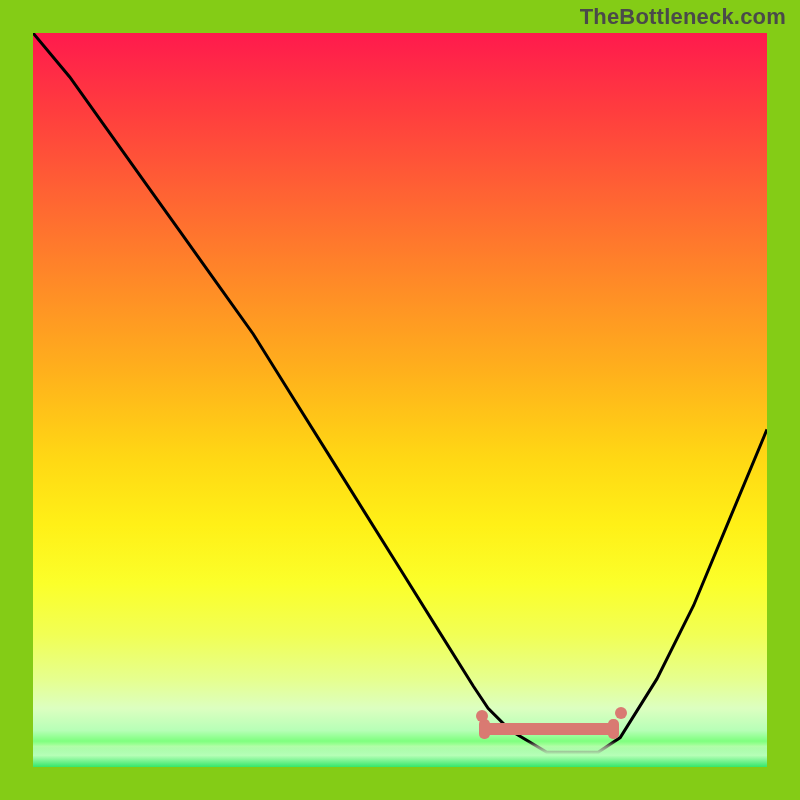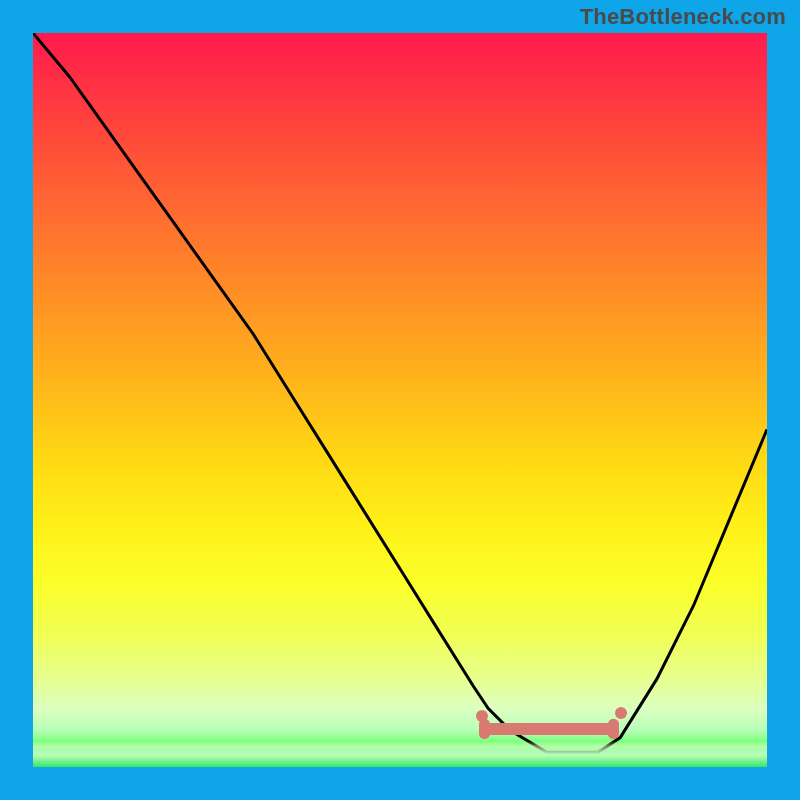--- a/index.html
+++ b/index.html
@@ -10,21 +10,21 @@
     background: #000;
     overflow: hidden;
     font-family: Arial, Helvetica, sans-serif;
   }
   .frame {
     position: absolute;
     left: 0;
     top: 0;
     width: 800px;
     height: 800px;
-    background: #0ea5e9;
+    background: #84cc16;
   }
   .watermark {
     position: absolute;
     top: 4px;
     right: 14px;
     color: #4a4a4a;
     font-size: 22px;
     font-weight: 600;
     letter-spacing: 0.2px;
     z-index: 10;

